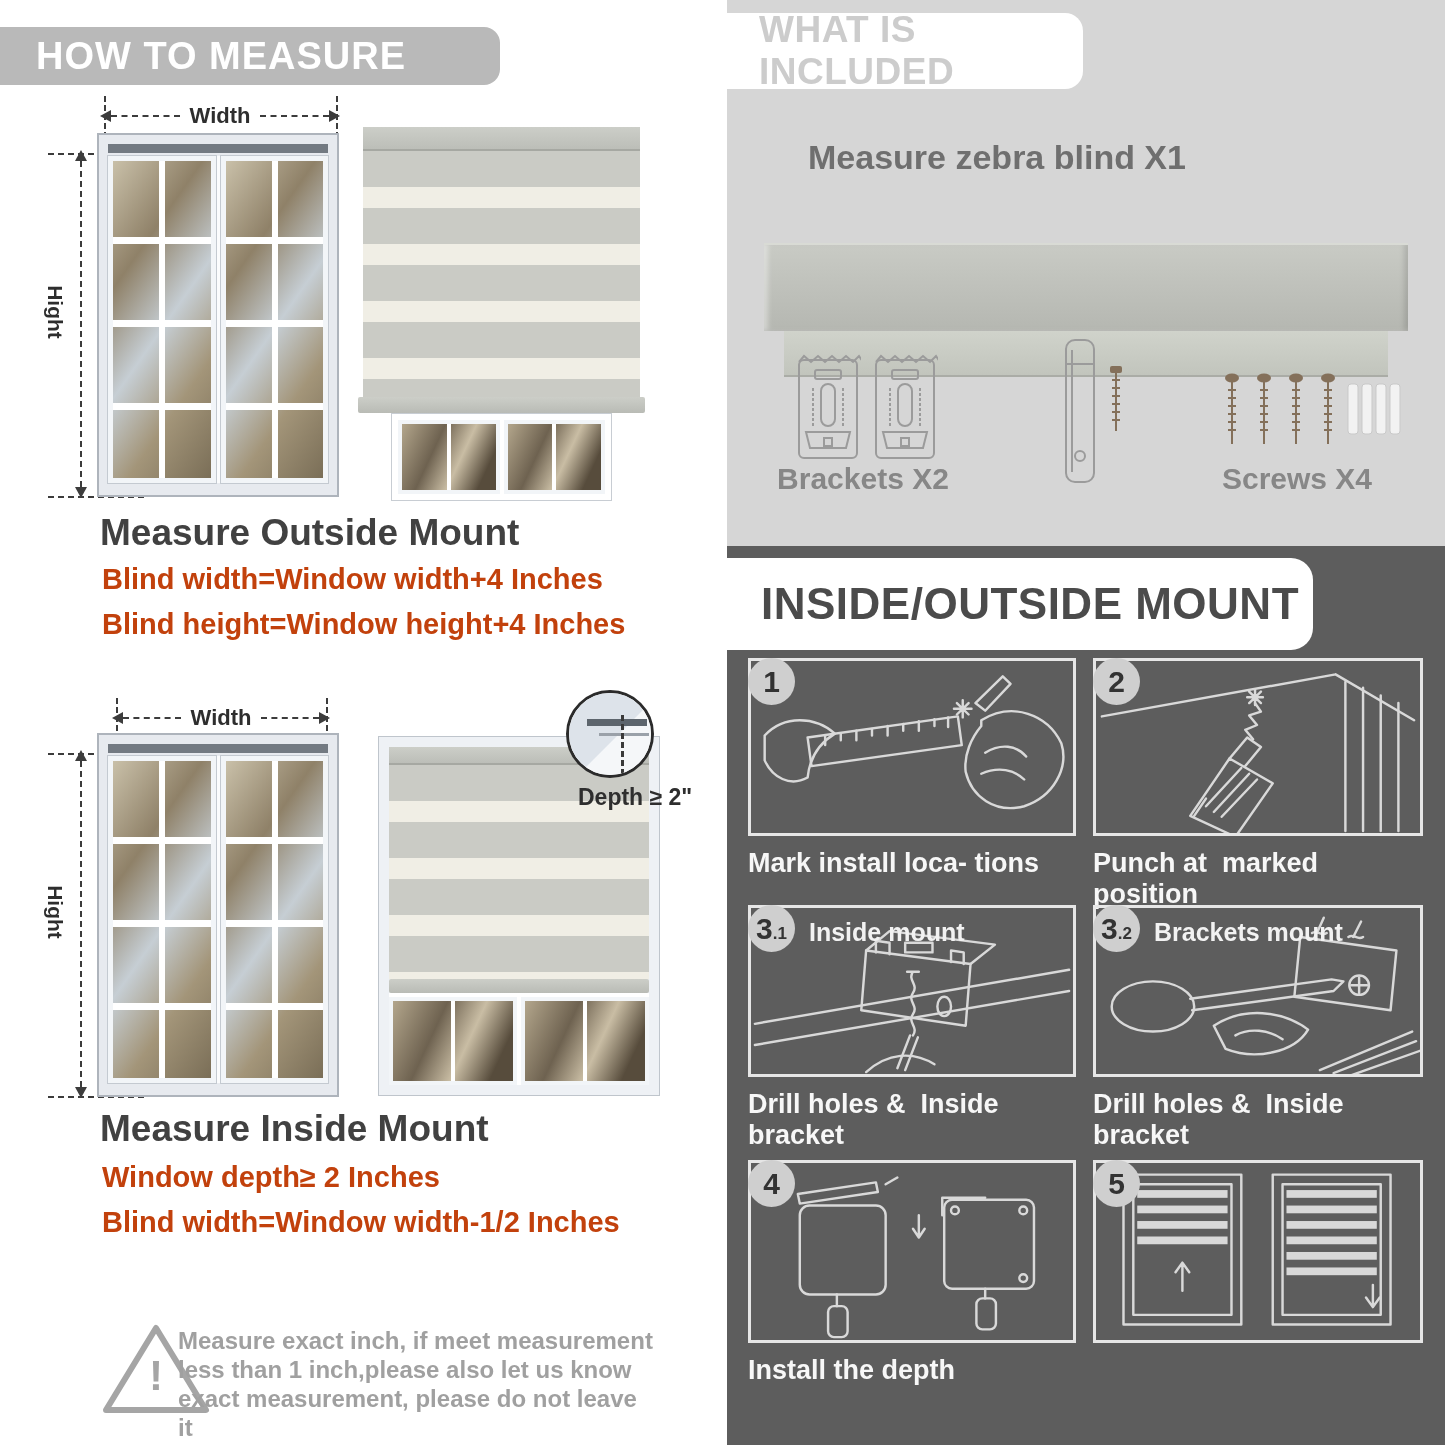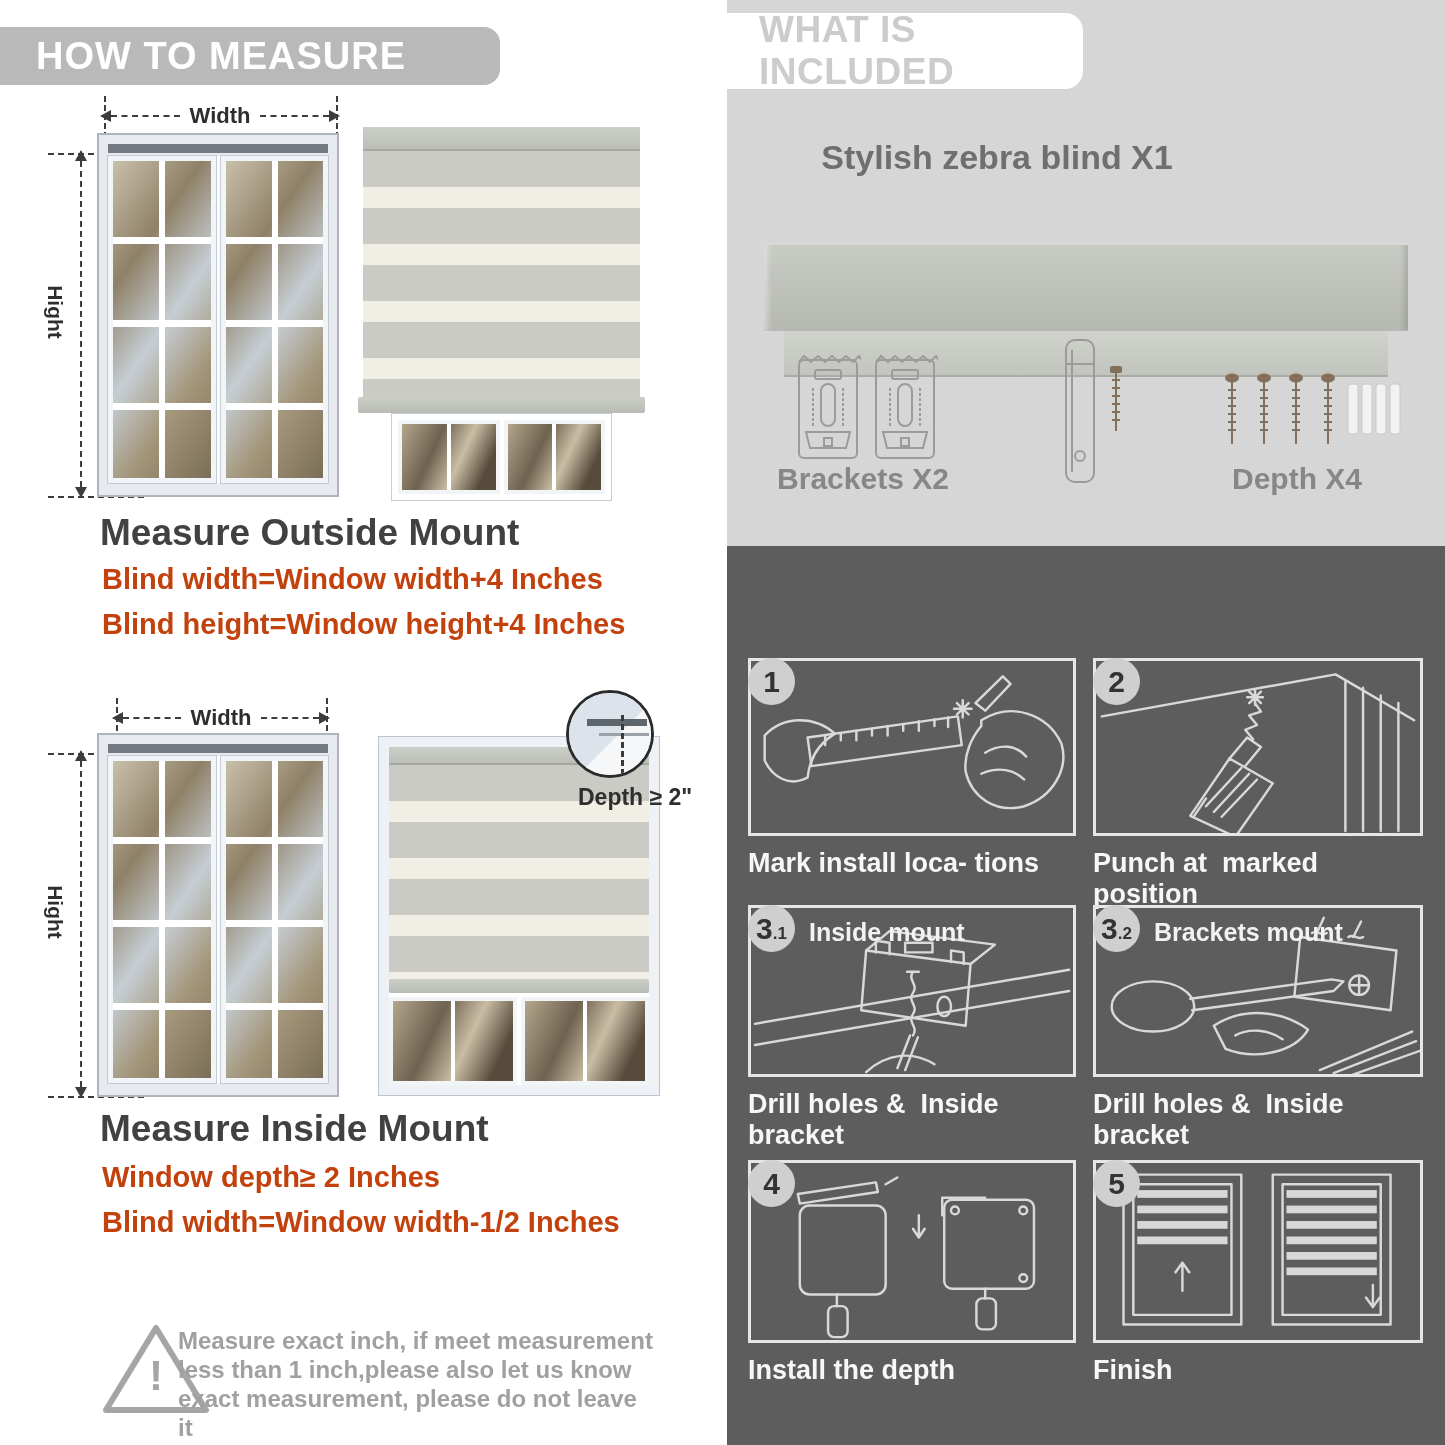--- a/index.html
+++ b/index.html
@@ -208,21 +208,21 @@
     <div class="warn-mark">!</div>
   </div>
   <div class="abs warn-text" style="left:178px;top:1326px;width:480px;">Measure exact inch, if meet measurement less than 1 inch,please also let us know exact measurement, please do not leave it</div>
 
   <div class="abs right-top"></div>
 
   <div class="abs wii-banner">
     <span>WHAT IS INCLUDED</span>
   </div>
 
-  <div class="abs stylish-lbl">Stylish zebra blind X1</div>
+  <div class="abs stylish-lbl">Measure zebra blind X1</div>
 
   <div class="abs rail-top"></div>
   <div class="abs rail-bot"></div>
 
   <svg class="abs hw" style="left:795px;top:350px;" width="66" height="116" viewBox="0 0 66 116">
     <rect class="o metal" x="4" y="10" width="58" height="98" rx="5"></rect>
     <path d="M4,12 l5,-6 7,6 7,-6 7,6 7,-6 7,6 7,-6 7,6 6,-6 4,6"></path>
     <rect class="o" x="20" y="20" width="26" height="9" rx="2"></rect>
     <rect class="o" x="26" y="34" width="14" height="42" rx="7"></rect>
     <path d="M18,38 v38 M48,38 v38" stroke-dasharray="3,2"></path>
@@ -266,24 +266,27 @@
       <ellipse class="screwf" cx="110" cy="10" rx="7" ry="4.5" stroke="none"></ellipse>
       <path class="screw" d="M110,14 v62 M106,22 h8 M106,30 h8 M106,38 h8 M106,46 h8 M106,54 h8 M106,62 h8"></path>
     </g>
     <rect class="anchor" x="130" y="16" width="10" height="50" rx="3"></rect>
     <rect class="anchor" x="144" y="16" width="10" height="50" rx="3"></rect>
     <rect class="anchor" x="158" y="16" width="10" height="50" rx="3"></rect>
     <rect class="anchor" x="172" y="16" width="10" height="50" rx="3"></rect>
   </svg>
 
   <div class="abs item-lbl" style="left:753px;top:462px;width:220px;">Brackets X2</div>
-  <div class="abs item-lbl" style="left:1197px;top:462px;width:200px;">Depth X4</div>
+  <div class="abs item-lbl" style="left:1197px;top:462px;width:200px;">Screws X4</div>
 
   <div class="abs right-bot"></div>
 
+  <div class="abs iom-banner">
+    <span>INSIDE/OUTSIDE MOUNT</span>
+  </div>
 
   <div class="step" style="left:748px;top:658px;width:328px;">
     <div class="step-box" style="height:178px;">
       <svg class="art" viewBox="0 0 330 180" preserveAspectRatio="none">
         <path d="M14,78 C34,56 66,58 86,76 C70,86 60,102 58,122 C40,132 22,122 14,104 Z"></path>
         <path d="M58,80 L212,58 L216,88 L62,110 Z"></path>
         <path d="M76,78 v10 M92,76 v7 M108,73 v10 M124,71 v7 M140,68 v10 M156,66 v7 M172,63 v10 M188,61 v7 M202,59 v10"></path>
         <path d="M208,50 h18 M217,41 v18 M211,44 l12,12 M211,56 l12,-12"></path>
         <path d="M230,44 L258,16 L266,24 L240,52 Z"></path>
         <path d="M236,62 C268,42 304,56 318,86 C326,112 310,142 280,152 C250,160 226,142 220,116 C218,98 226,80 236,68 Z"></path>
@@ -401,16 +404,15 @@
         <rect class="f" x="194" y="60" width="92" height="8"></rect>
         <rect class="f" x="194" y="76" width="92" height="8"></rect>
         <rect class="f" x="194" y="92" width="92" height="8"></rect>
         <rect class="f" x="194" y="108" width="92" height="8"></rect>
         <path d="M282,126 v22 M275,139 l7,10 7,-10"></path>
       </svg>
       <div class="badge">
         <span>5</span>
       </div>
     </div>
-    <div class="step-caption">Finish</div>
   </div>
 
 </div>
 
 </body></html>

